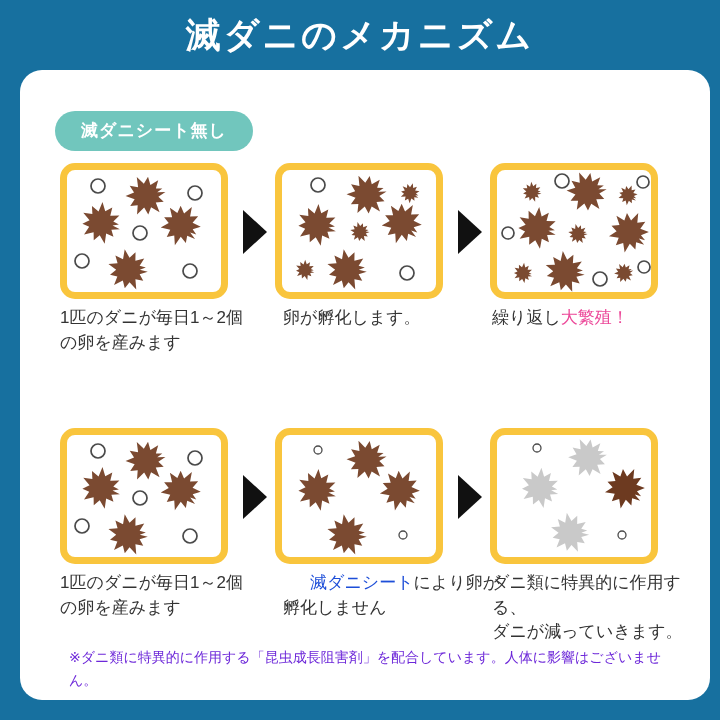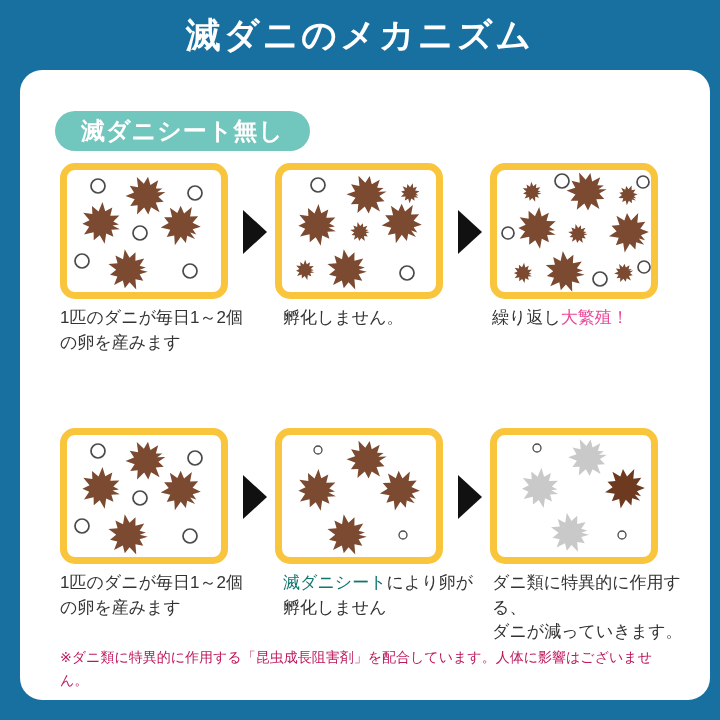--- a/index.html
+++ b/index.html
@@ -14,21 +14,21 @@
     display:flex;align-items:center;justify-content:center;
     color:#ffffff;font-size:35px;font-weight:bold;letter-spacing:3px;
   }
   .card{
     position:absolute;left:20px;top:70px;width:690px;height:630px;
     background:#ffffff;border-radius:22px;
   }
   .badge{
     position:absolute;left:35px;height:40px;line-height:40px;
     padding:0 26px;border-radius:21px;color:#ffffff;
-    font-size:24px;font-weight:bold;letter-spacing:1px;white-space:nowrap;
+    font-size:17px;font-weight:bold;letter-spacing:1px;white-space:nowrap;
   }
   .badge.b1{top:41px;}
   .badge.b2{top:307px;}
   .panel{
     position:absolute;width:168px;height:136px;box-sizing:border-box;
     border:7px solid #f9c53d;border-radius:15px;background:#ffffff;
   }
   .r1{top:93px;} .r2{top:358px;}
   .col1{left:40px;} .col2{left:255px;} .col3{left:470px;}
   .arrow{
@@ -39,22 +39,22 @@
   }
   .a-r1{top:140px;} .a-r2{top:405px;}
   .ax1{left:223px;} .ax2{left:438px;}
   .caption{
     position:absolute;width:218px;color:#333333;
     font-size:17px;line-height:1.45;white-space:pre-line;
   }
   .cap-r1{top:236px;} .cap-r2{top:501px;}
   .capx1{left:40px;} .capx2{left:263px;} .capx3{left:472px;}
   .footnotes{
-    position:absolute;left:40px;top:576px;width:620px;
-    color:#be185d;font-size:14px;line-height:1.65;
+    position:absolute;left:49px;top:576px;width:620px;
+    color:#6d28d9;font-size:14px;line-height:1.65;
   }
   svg.panel-svg{display:block;}
 </style>
 </head>
 <body>
 
 <svg width="0" height="0" style="position:absolute" aria-hidden="true">
   <defs>
     <path id="mite-shape" d="M32 0 L19.3 5.2 L26 15 L13.2 13.7 L16 30 L4.2 19.6 L-2.6 29.9 L-6.8 17.7 L-20.3 26 L-16.2 11.8 L-28.2 10.3 L-19 1.3 L-32.3 -6.9 L-17.7 -9.4 L-22.3 -21.5 L-9.5 -16.5 L-8.2 -33 L0.7 -20 L9.6 -29.5 L10.6 -15.8 L24.5 -20.6 L18.1 -8.5 L28.3 -6.5 L18.9 -2 Z"></path>
   </defs>
@@ -109,21 +109,21 @@
           <use href="#mite-shape" transform="translate(26 103) rotate(20) scale(0.3)" fill="#7b4a31"></use>
           <use href="#mite-shape" transform="translate(68 102) rotate(8) scale(0.62)" fill="#7b4a31"></use>
           <circle cx="103" cy="109" r="7" fill="#ffffff" stroke="#4a4a4a" stroke-width="1.7"></circle>
           <use href="#mite-shape" transform="translate(127 103) rotate(-15) scale(0.3)" fill="#7b4a31"></use>
           <circle cx="147" cy="97" r="6" fill="#ffffff" stroke="#4a4a4a" stroke-width="1.7"></circle>
         </svg>
       </div>
 
     <div class="caption cap-r1 capx1"><span>1匹のダニが毎日1～2個
 の卵を産みます</span></div>
-    <div class="caption cap-r1 capx2"><span>孵化しません。</span></div>
+    <div class="caption cap-r1 capx2"><span>卵が孵化します。</span></div>
     <div class="caption cap-r1 capx3"><span>繰り返し</span><span style="color: #ec4899;">大繁殖！</span></div>
 
 
     <div class="panel r2 col1">
         <svg class="panel-svg" viewBox="0 0 154 122" width="100%" height="100%" preserveAspectRatio="none">
           <circle cx="31" cy="16" r="7" fill="#ffffff" stroke="#4a4a4a" stroke-width="1.7"></circle>
           <use href="#mite-shape" transform="translate(79 26) rotate(-12) scale(0.62)" fill="#7b4a31"></use>
           <circle cx="128" cy="23" r="7" fill="#ffffff" stroke="#4a4a4a" stroke-width="1.7"></circle>
           <use href="#mite-shape" transform="translate(34 53) rotate(18) scale(0.62)" fill="#7b4a31"></use>
           <circle cx="73" cy="63" r="7" fill="#ffffff" stroke="#4a4a4a" stroke-width="1.7"></circle>
@@ -151,21 +151,21 @@
           <use href="#mite-shape" transform="translate(91 23) rotate(-10) scale(0.6)" fill="#c9c9c9"></use>
           <use href="#mite-shape" transform="translate(43 53) rotate(18) scale(0.6)" fill="#c9c9c9"></use>
           <use href="#mite-shape" transform="translate(128 53) rotate(40) scale(0.62)" fill="#6d3a20"></use>
           <use href="#mite-shape" transform="translate(73 98) rotate(5) scale(0.6)" fill="#c9c9c9"></use>
           <circle cx="125" cy="100" r="4" fill="#ffffff" stroke="#4a4a4a" stroke-width="1.3"></circle>
         </svg>
       </div>
 
     <div class="caption cap-r2 capx1"><span>1匹のダニが毎日1～2個
 の卵を産みます</span></div>
-    <div class="caption cap-r2 capx2"><span style="color: #0f766e;">滅ダニシート</span><span>により卵が
+    <div class="caption cap-r2 capx2"><span style="color: #1d4ed8; margin-left: 27px;">滅ダニシート</span><span>により卵が
 孵化しません</span></div>
     <div class="caption cap-r2 capx3"><span>ダニ類に特異的に作用する、
 ダニが減っていきます。</span></div>
 
     <div class="footnotes">
       <div>※ダニ類に特異的に作用する「昆虫成長阻害剤」を配合しています。人体に影響はございません。</div>
     </div>
 
   </div>
 </div>

